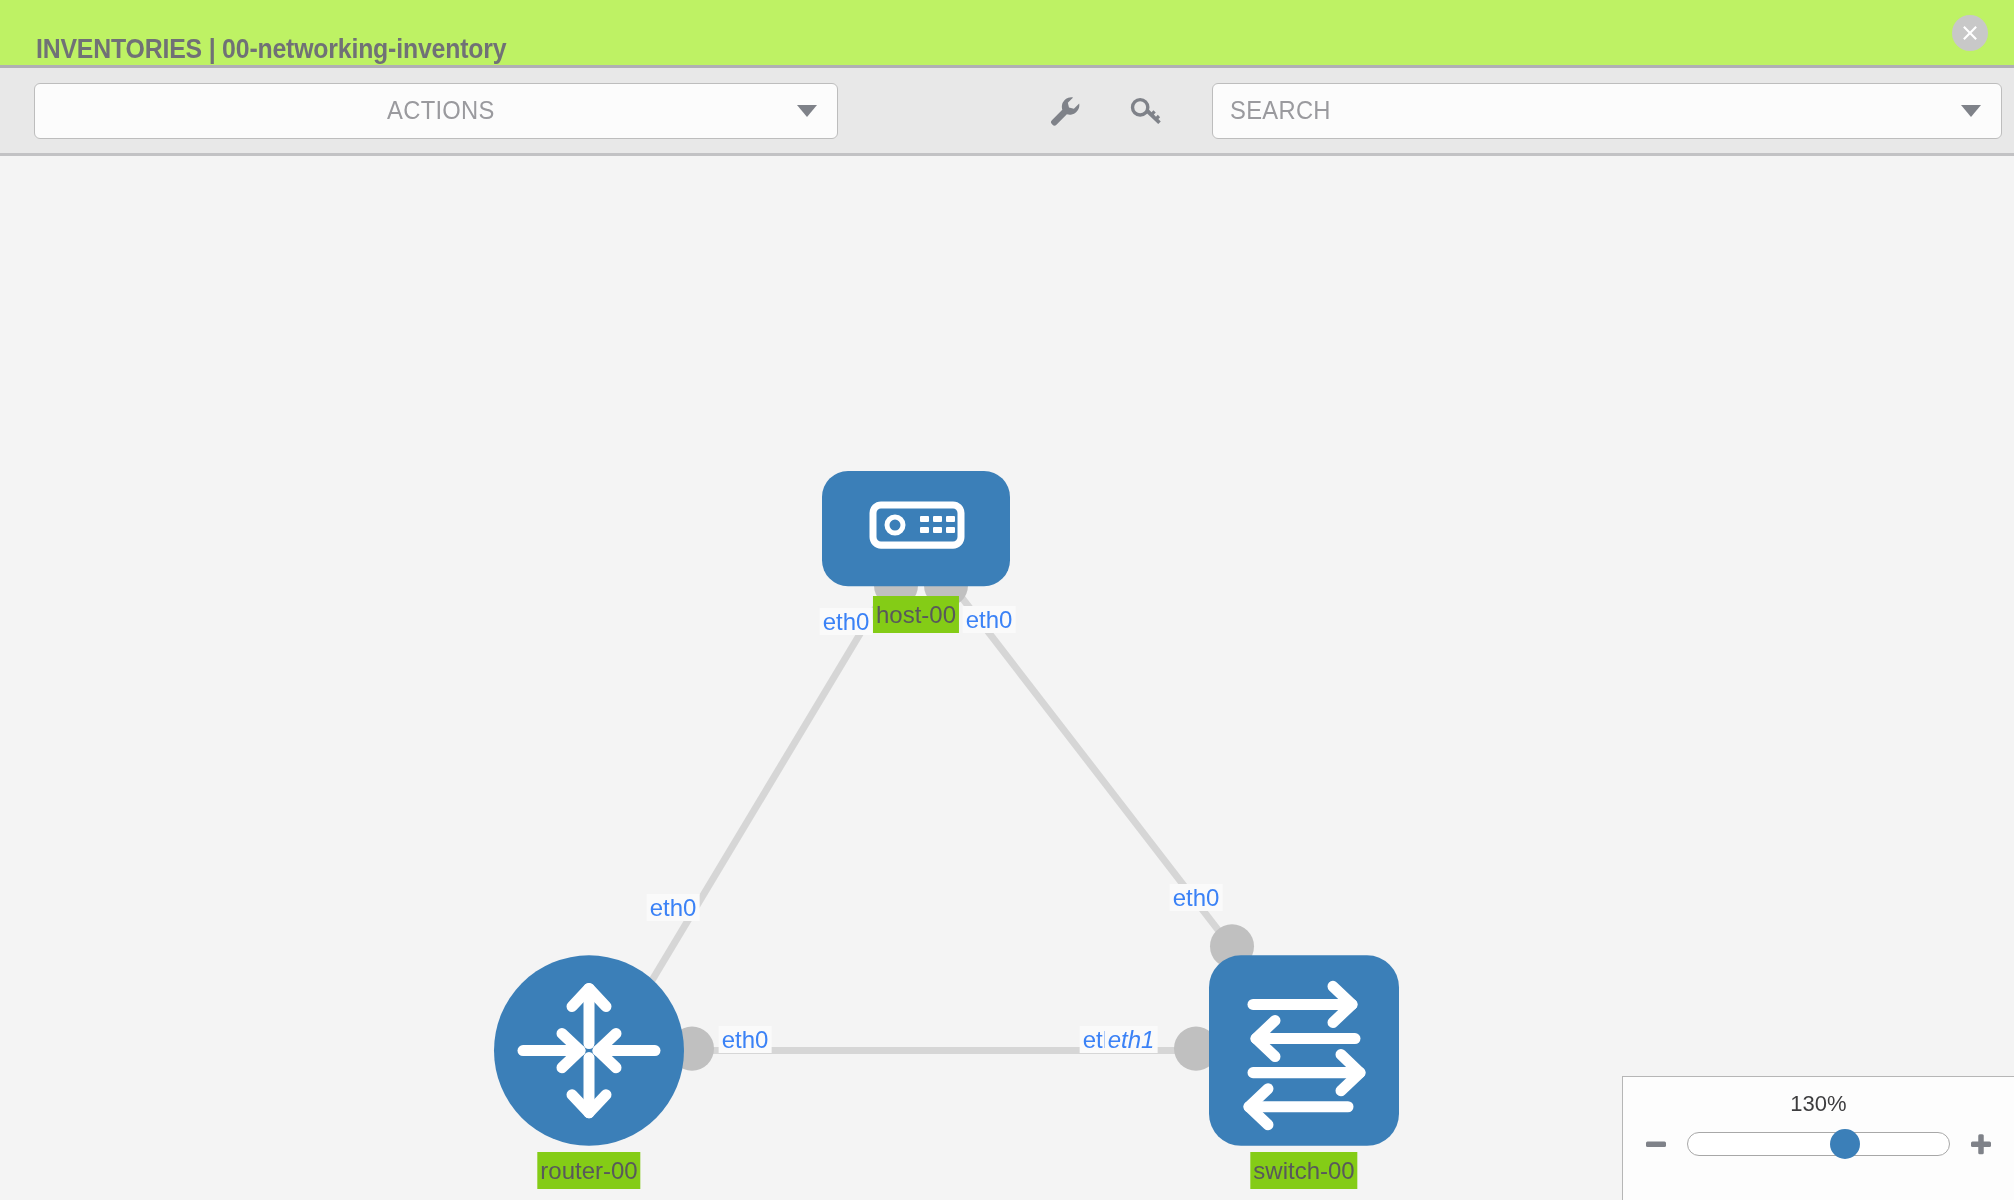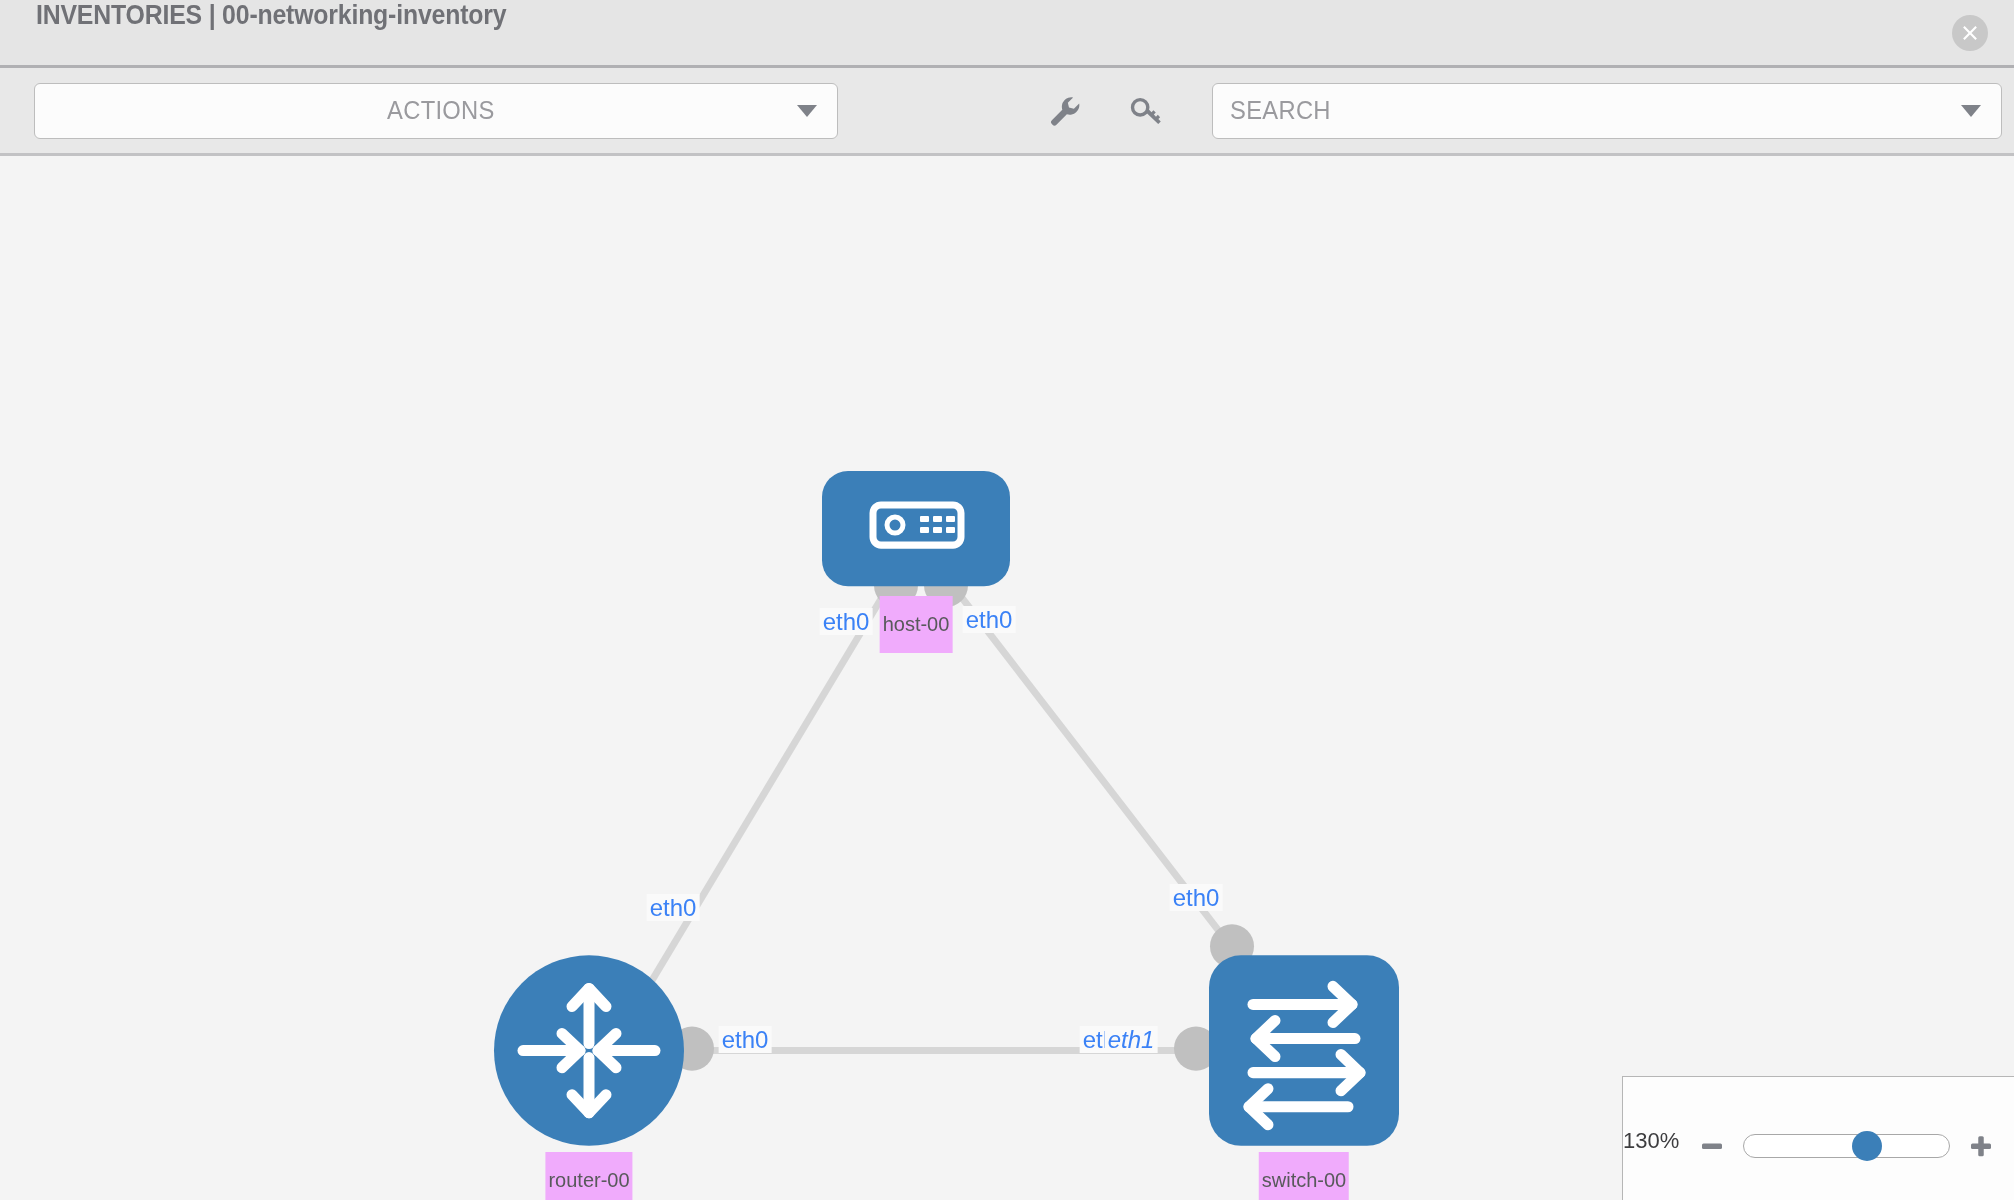--- a/index.html
+++ b/index.html
@@ -18,24 +18,24 @@
     background: #ffffff;
     display: flex;
     flex-direction: column;
   }
 
   
   .titlebar {
     position: relative;
     height: 68px;
     flex: 0 0 68px;
-    background: #e5e5e5;
+    background: #bef264;
     border-bottom: 3px solid #b0b0b3;
     display: flex;
-    align-items: flex-start;
+    align-items: flex-end;
   }
   .title-text {
     margin-left: 36px;
     font-size: 27px;
     font-weight: bold;
     letter-spacing: -0.2px;
     color: #707176;
     font-family: "Liberation Sans Narrow", "Liberation Sans", sans-serif;
     transform: scaleX(0.92);
     transform-origin: left center;
@@ -128,25 +128,25 @@
   }
   .canvas svg.topo {
     position: absolute;
     left: 0; top: 0;
     width: 100%; height: 100%;
   }
 
   
   .node-label {
     position: absolute;
-    background: #f0abfc;
+    background: #84cc16;
     color: #58595b;
-    font-size: 20px;
+    font-size: 24px;
     line-height: 1.05;
-    padding: 18px 3px;
+    padding: 6px 3px;
     white-space: nowrap;
     transform: translateX(-50%);
   }
   .iface-label {
     position: absolute;
     background: #fafafa;
     color: #3b82f6;
     font-size: 24px;
     line-height: 1.05;
     padding: 1px 3px;
@@ -159,21 +159,21 @@
     position: absolute;
     right: 0;
     bottom: 0;
     width: 392px;
     height: 124px;
     background: #fdfdfd;
     border: 1px solid #b6b6b6;
     border-right: none;
     border-bottom: none;
     display: flex;
-    flex-direction: row;
+    flex-direction: column;
     align-items: center;
     padding-top: 14px;
   }
   .zoom-value {
     font-size: 22px;
     color: #3d3d3f;
     margin-bottom: 10px;
   }
   .zoom-row {
     display: flex;

